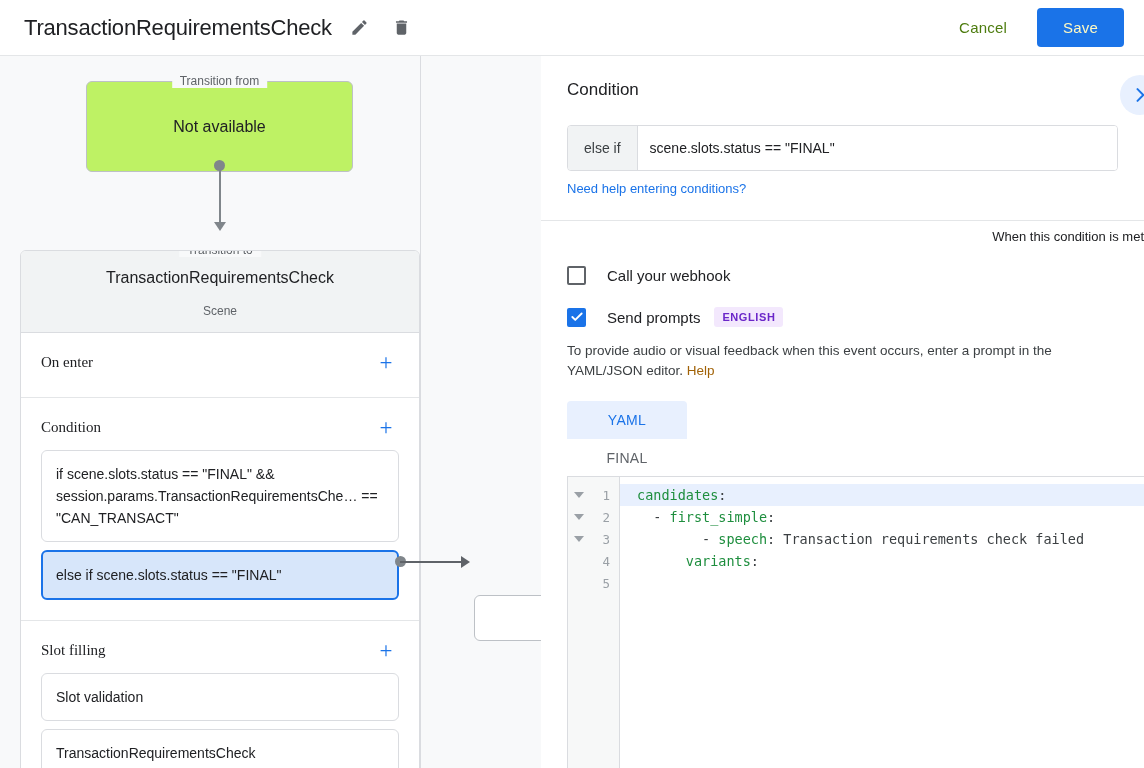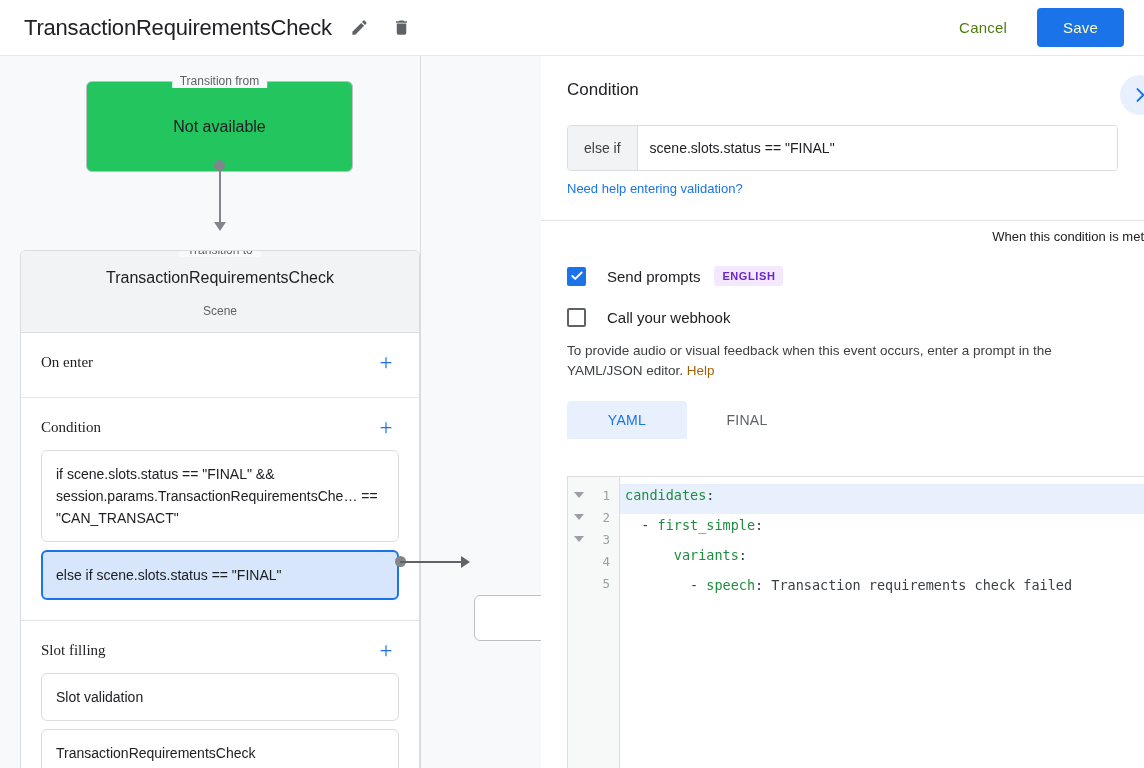--- a/index.html
+++ b/index.html
@@ -40,21 +40,21 @@
     padding: 11px 26px; cursor: pointer; border-radius: 4px;
     margin-left: 16px; margin-right: 4px; letter-spacing: .2px;
   }
 
   
   .canvas {
     position: absolute; left: 0; top: 56px; width: 541px; height: 712px;
     background: #f8f9fa; overflow: hidden;
   }
   .fieldset-box {
-    position: absolute; background: #22c55e;
+    position: absolute; background: #bef264;
     border: 1px solid #bdc1c6; border-radius: 6px;
   }
   .fieldset-legend {
     position: absolute; top: -8px; left: 50%; transform: translateX(-50%);
     background: #f8f9fa; padding: 0 8px;
     font-size: 12px; color: #5f6368; white-space: nowrap;
   }
   #node-from {
     left: 86px; top: 25px; width: 267px; height: 91px;
     display: flex; align-items: center; justify-content: center;
@@ -182,21 +182,21 @@
     margin-left: 14px; background: #f3e8fd; color: #6b26c9;
     font-size: 11px; font-weight: 700; letter-spacing: .6px;
     padding: 4px 8px; border-radius: 3px;
   }
   .met-desc {
     font-size: 13.5px; color: #3c4043; line-height: 20px;
     padding: 14px 26px 0; max-width: 570px;
   }
   .met-desc a { color: #a16207; text-decoration: none; cursor: pointer; }
 
-  .tabs { display: flex; margin: 20px 0 0 26px; }
+  .tabs { display: flex; margin: 20px 0 0 26px; flex-direction: column; }
   .tab {
     padding: 11px 0; width: 120px; text-align: center;
     font-size: 14px; font-weight: 500; color: #5f6368;
     cursor: pointer; border-radius: 4px 4px 0 0; letter-spacing: .3px;
   }
   .tab.active { background: #e8f0fe; color: #1a73e8; }
 
   .editor {
     position: absolute; left: 26px; top: 420px;
     width: 577px; height: 292px;
@@ -216,21 +216,21 @@
   .fold {
     position: absolute; left: 6px; width: 0; height: 0;
     border-left: 5px solid transparent; border-right: 5px solid transparent;
     border-top: 6px solid #9aa0a6; cursor: pointer;
   }
   .code {
     flex: 1; padding-top: 7px; overflow: hidden;
     font-family: "DejaVu Sans Mono", monospace; font-size: 13.5px;
   }
   .cline {
-    height: 30px; line-height: 22px; white-space: pre; padding-left: 5px;
+    height: 22px; line-height: 22px; white-space: pre; padding-left: 17px;
     color: #202124;
   }
   .cline.hl { background: #e8f0fe; }
   .k { color: #1e8e3e; }
   .p { color: #3c4043; }
 </style>
 </head>
 <body>
 
 <div class="app">
@@ -316,41 +316,41 @@
       <svg width="20" height="20" viewBox="0 0 24 24" fill="none" stroke="#1a73e8" stroke-width="2.4" stroke-linecap="round" stroke-linejoin="round">
         <polyline points="9 5 16 12 9 19"></polyline>
       </svg>
     </button>
 
     <div class="cond-row">
       <div class="cond-prefix">else if</div>
       <input class="cond-input" type="text" value="scene.slots.status == &quot;FINAL&quot;" style="">
     </div>
 
-    <a class="help-link">Need help entering validation?</a>
+    <a class="help-link">Need help entering conditions?</a>
 
     <div class="detail-sep"></div>
 
     <div class="met-h">When this condition is met</div>
+
+    <div class="cb-row">
+      <div class="cb"></div>
+      <div class="cb-label">Call your webhook</div>
+    </div>
 
     <div class="cb-row">
       <div class="cb checked">
         <svg width="14" height="14" viewBox="0 0 24 24" fill="none" stroke="#ffffff" stroke-width="3.2" stroke-linecap="round" stroke-linejoin="round">
           <polyline points="20 6 9 17 4 12"></polyline>
         </svg>
       </div>
       <div class="cb-label">Send prompts</div>
       <div class="lang-badge">ENGLISH</div>
     </div>
 
-    <div class="cb-row">
-      <div class="cb"></div>
-      <div class="cb-label">Call your webhook</div>
-    </div>
-
     <div class="met-desc">
       <span>To provide audio or visual feedback when this event occurs, enter a prompt in the YAML/JSON editor.</span>
       <a>Help</a>
     </div>
 
     <div class="tabs">
       <div class="tab active">YAML</div>
       <div class="tab">FINAL</div>
     </div>
 
@@ -371,19 +371,19 @@
           <div class="gline">
             <span>4</span>
           </div>
           <div class="gline">
             <span>5</span>
           </div>
         </div>
       <div class="code" id="code">
           <div class="cline hl"><span class="k">candidates</span><span class="p">:</span></div>
           <div class="cline"><span class="p">  - </span><span class="k">first_simple</span><span class="p">:</span></div>
+          <div class="cline"><span class="p">        - </span><span class="k">speech</span><span class="p">: Transaction requirements check failed</span></div>
           <div class="cline"><span class="p">      </span><span class="k">variants</span><span class="p">:</span></div>
-          <div class="cline"><span class="p">        - </span><span class="k">speech</span><span class="p">: Transaction requirements check failed</span></div>
           <div class="cline">&nbsp;</div>
         </div>
     </div>
   </div>
 </div>
 
 </body></html>

